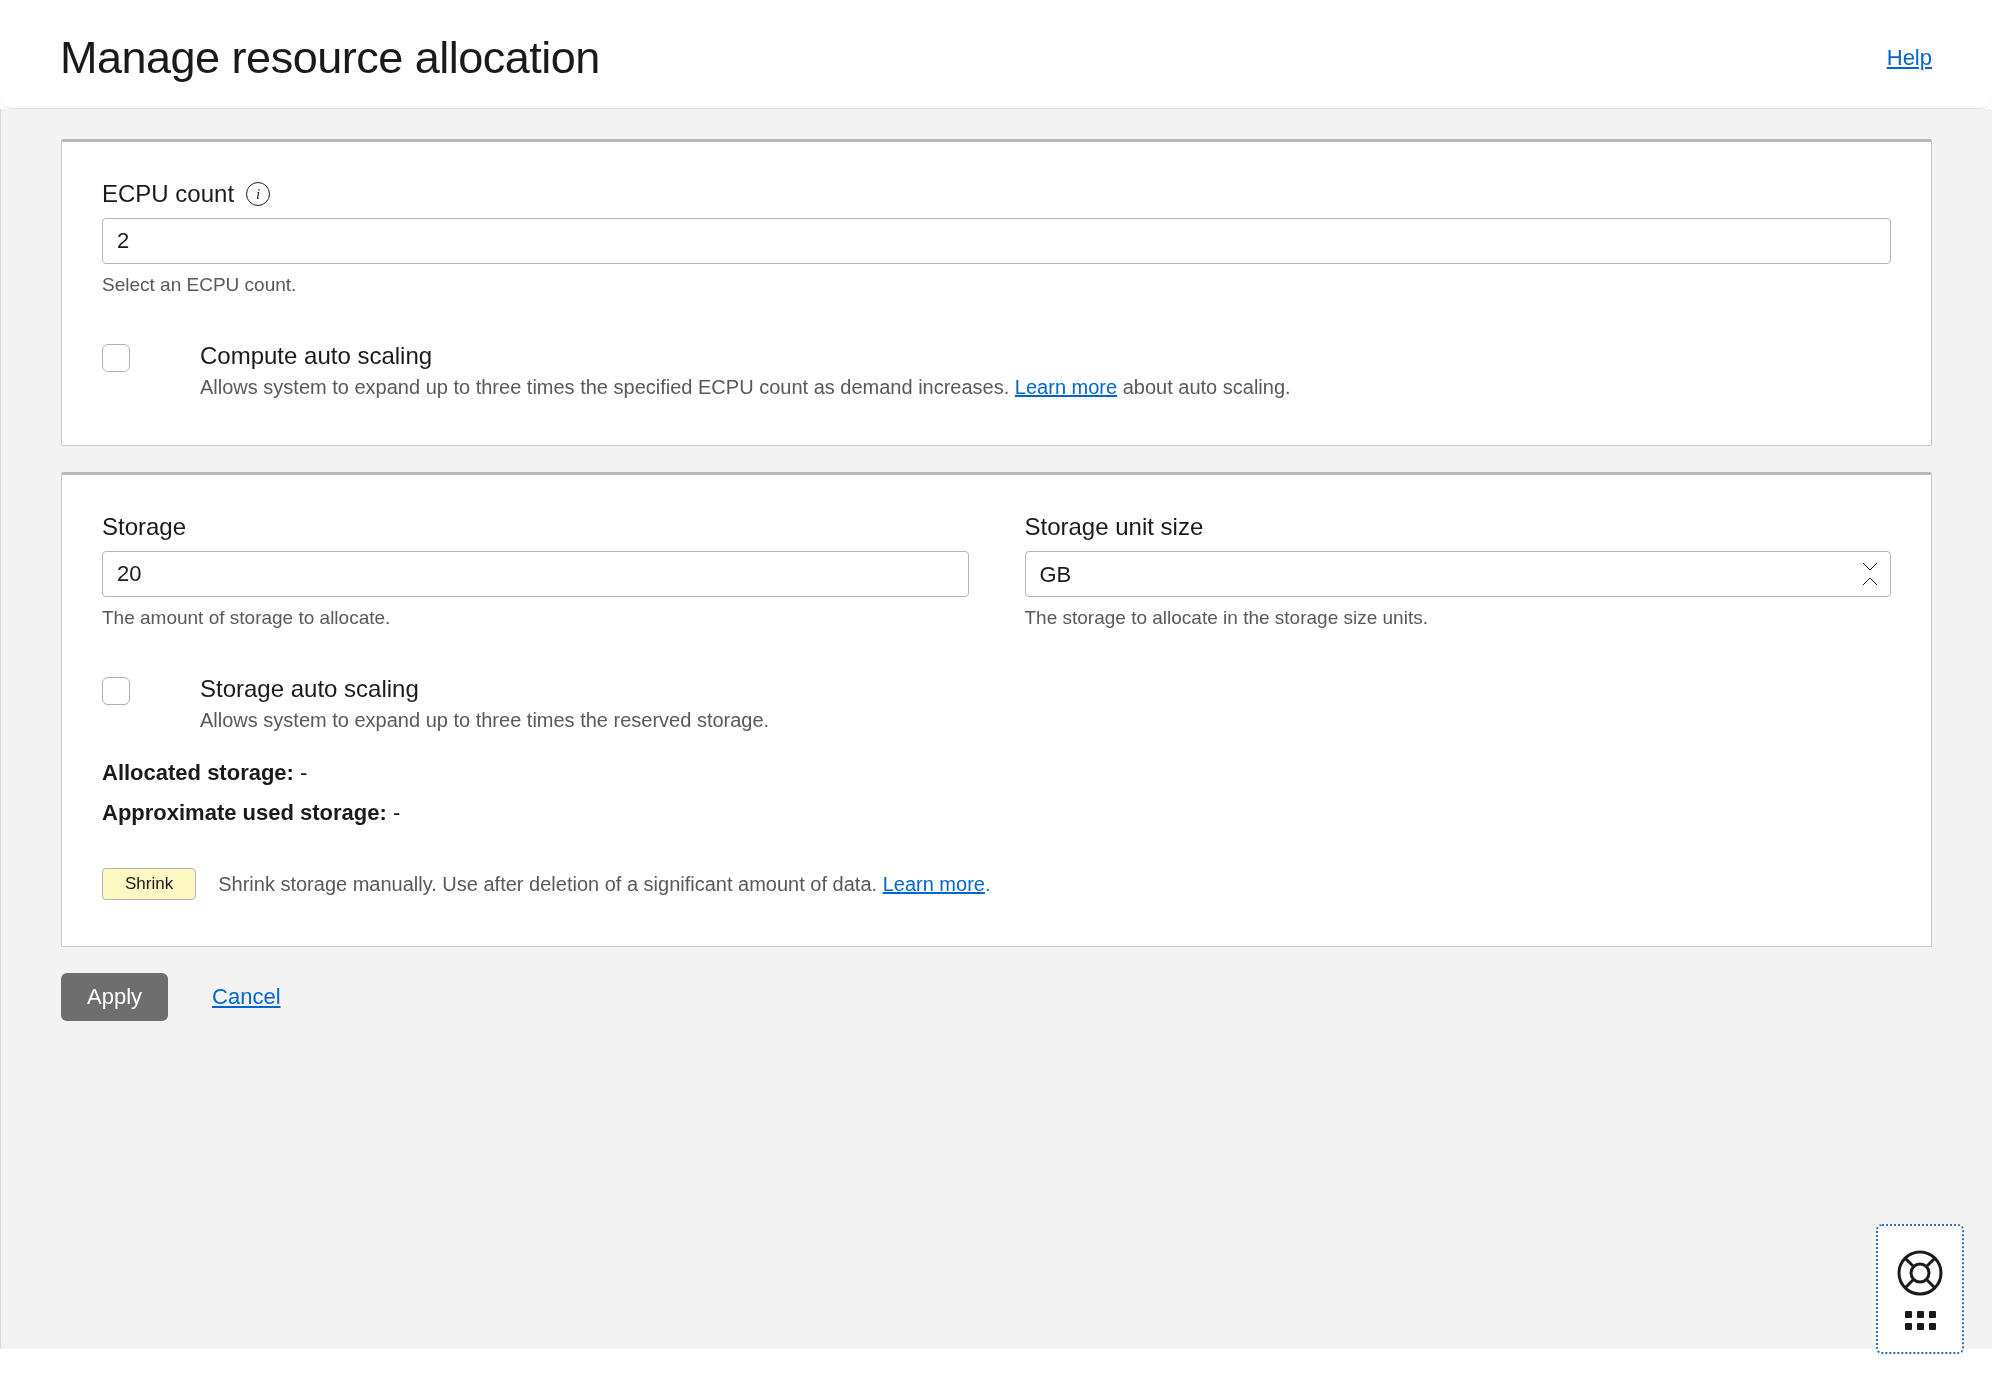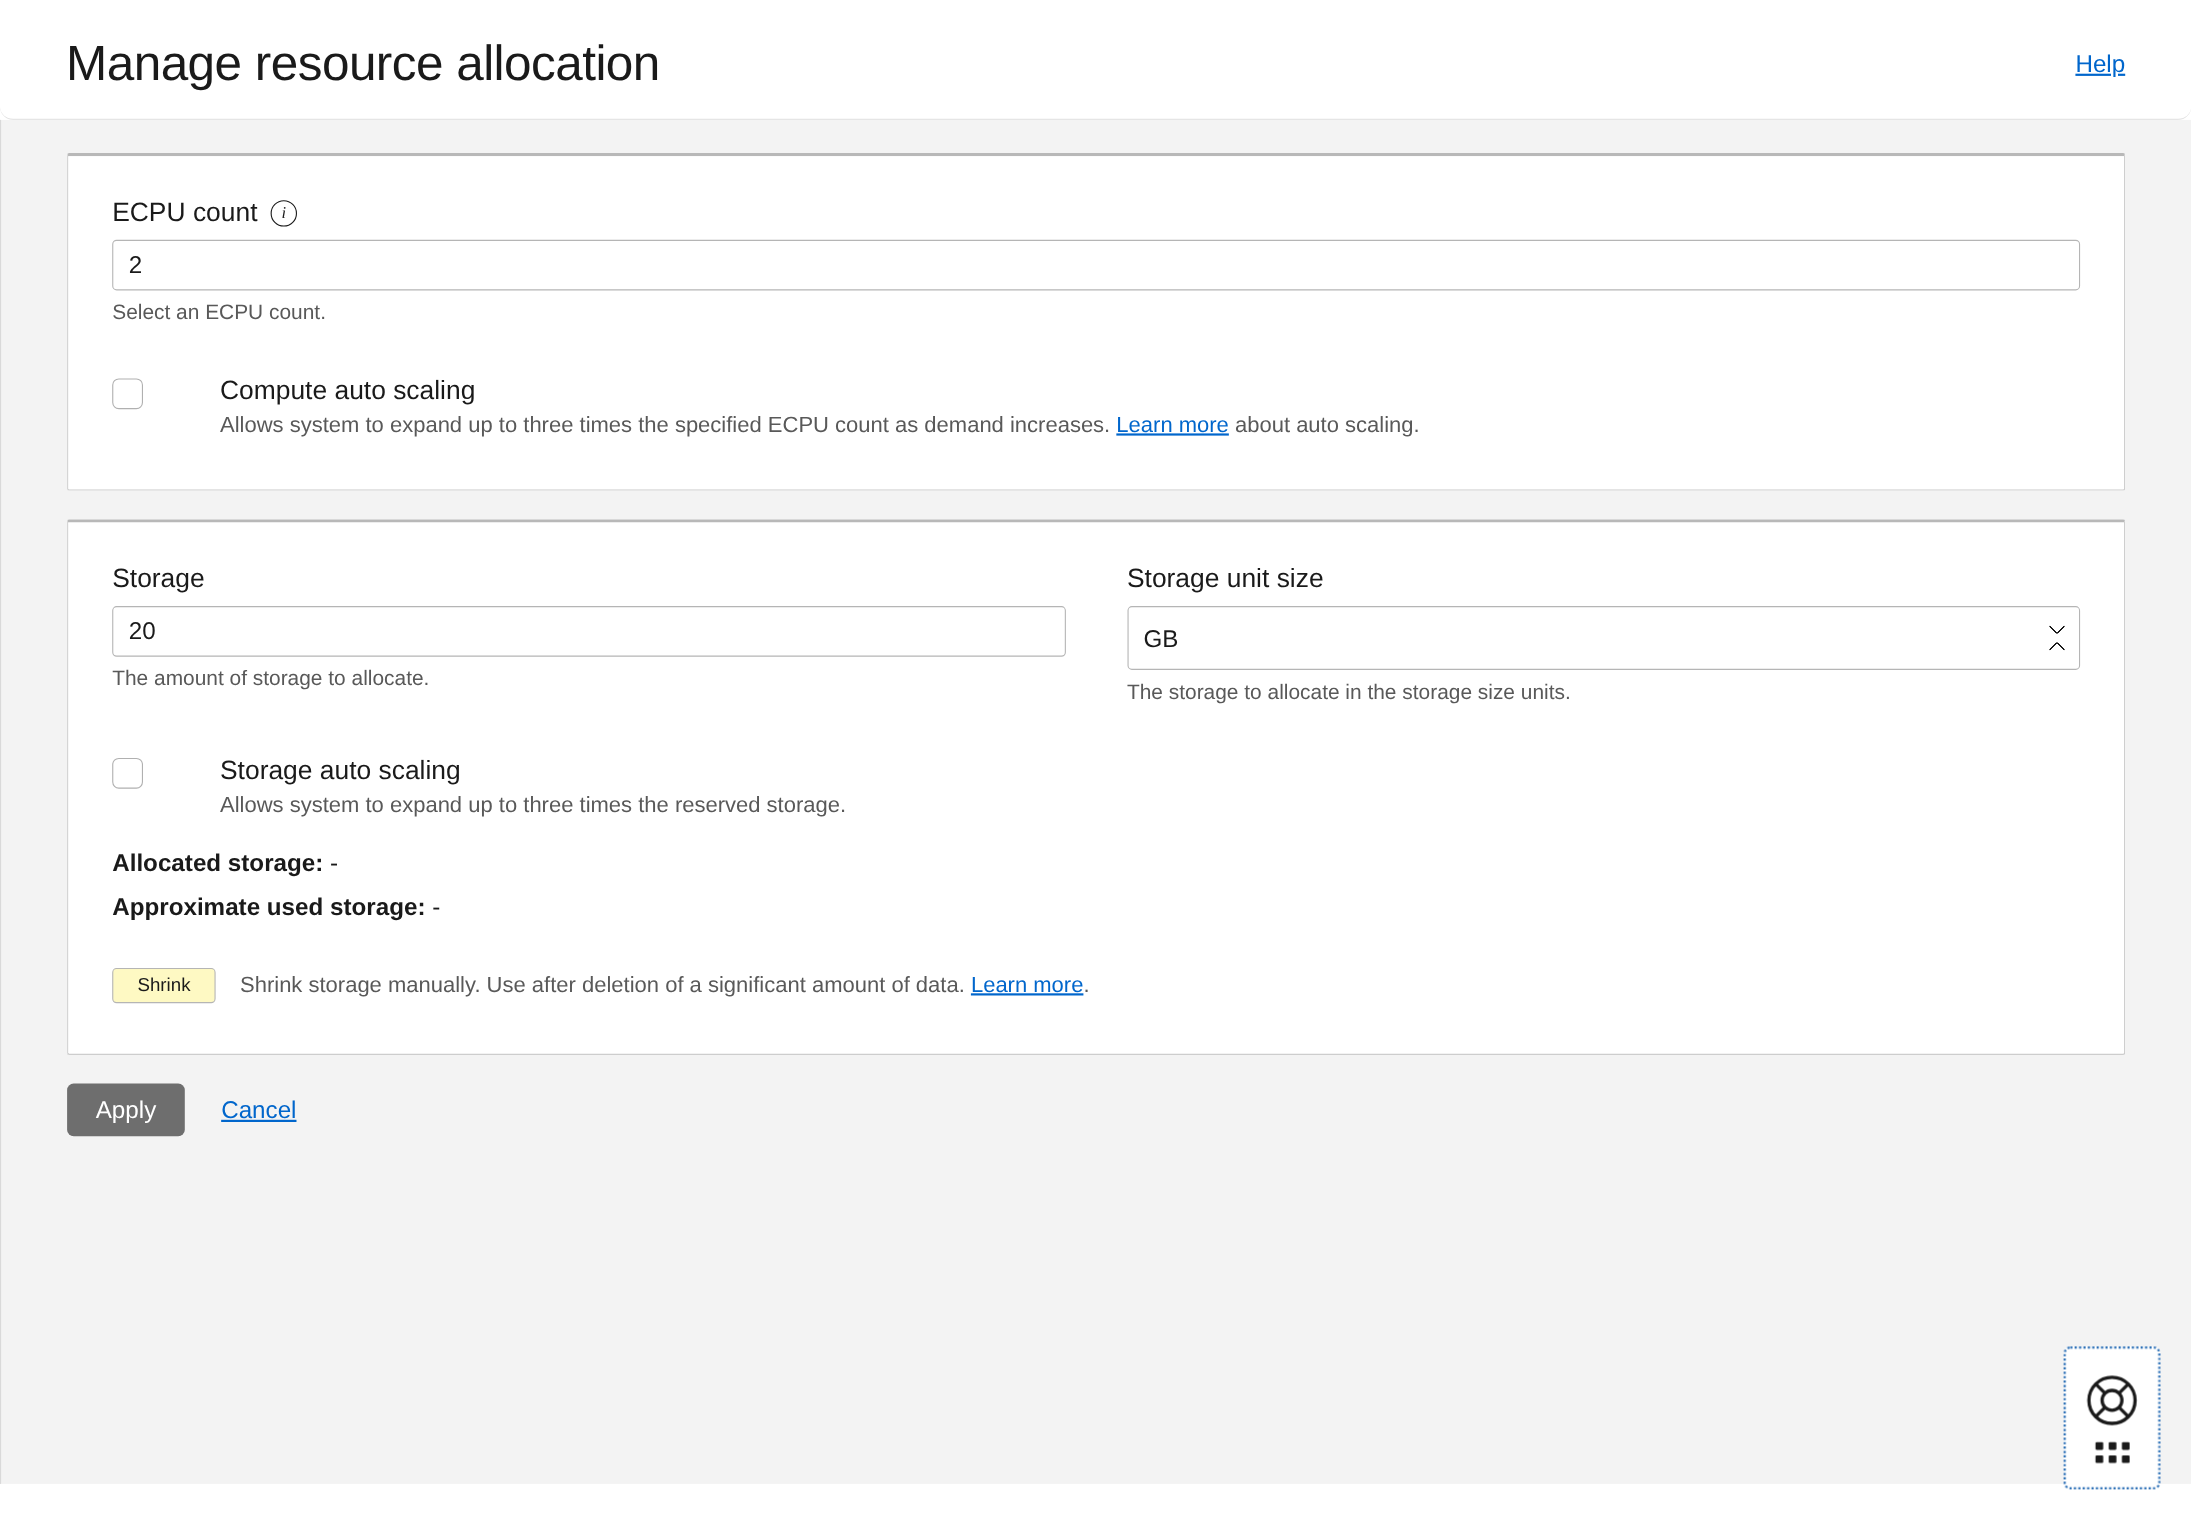--- a/index.html
+++ b/index.html
@@ -138,21 +138,21 @@
     height: 22px;
     pointer-events: none;
     background:
       linear-gradient(45deg, transparent 45%, #1a1a1a 45% 55%, transparent 55%) 0 0/7px 7px no-repeat,
       linear-gradient(-45deg, transparent 45%, #1a1a1a 45% 55%, transparent 55%) 7px 0/7px 7px no-repeat,
       linear-gradient(135deg, transparent 45%, #1a1a1a 45% 55%, transparent 55%) 0 15px/7px 7px no-repeat,
       linear-gradient(-135deg, transparent 45%, #1a1a1a 45% 55%, transparent 55%) 7px 15px/7px 7px no-repeat;
   }
   select.unit-select {
     width: 100%;
-    height: 58px;
+    height: 46px;
     border: 1px solid #b5b5b5;
     border-radius: 4px;
     padding: 0 14px;
     font-size: 22px;
     color: #1a1a1a;
     background: #fff;
     appearance: none;
     cursor: pointer;
   }
 
@@ -184,21 +184,21 @@
   .shrink-desc {
     font-size: 20px;
     color: #595959;
   }
   .shrink-desc a { color: #0066cc; text-decoration: underline; }
 
   
   .footer-actions {
     display: flex;
     align-items: center;
-    gap: 33px;
+    gap: 44px;
     margin-top: 8px;
   }
   .apply-btn {
     height: 48px;
     padding: 0 26px;
     border: none;
     border-radius: 6px;
     background: #6e6e6e;
     color: #fff;
     font-size: 22px;

